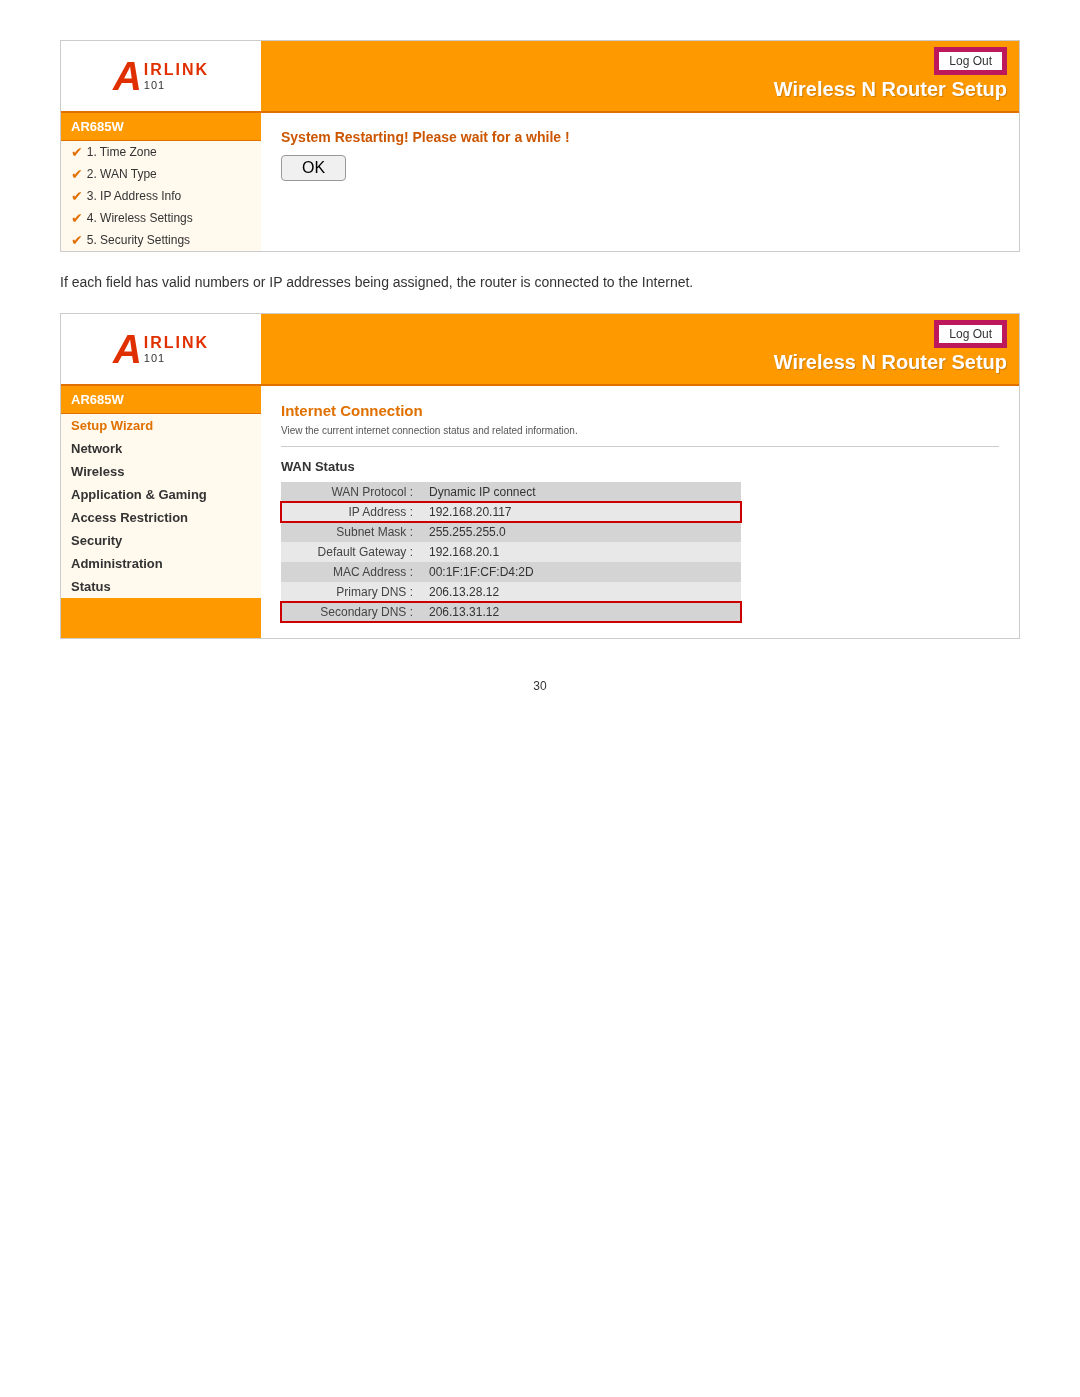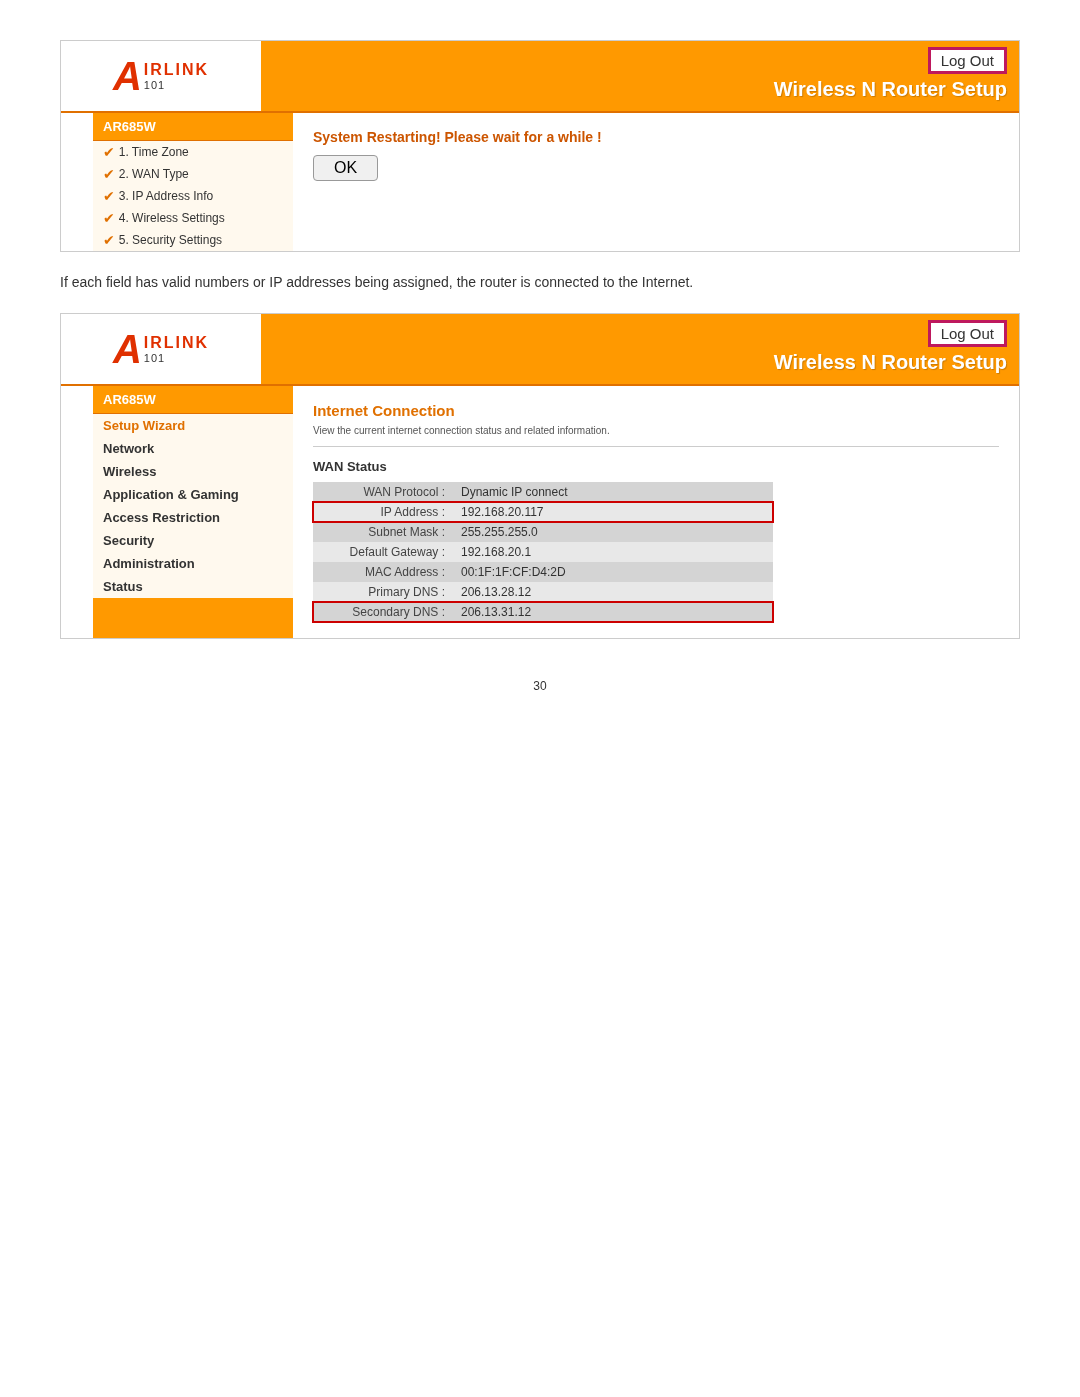--- a/index.html
+++ b/index.html
@@ -77,38 +77,37 @@
       background: #f90;
       display: flex;
       flex-direction: column;
       align-items: flex-end;
       justify-content: space-between;
       padding: 6px 12px;
     }
 
     .logout-btn {
       background: #fff;
-      border: 3px solid #be185d;
+      border: 5px solid #be185d;
       padding: 2px 10px;
-      font-size: 15px;
+      font-size: 12px;
       cursor: pointer;
       color: #333;
     }
 
     .router-title {
       font-size: 20px;
       font-weight: bold;
       color: #fff;
       text-shadow: 1px 1px 1px rgba(0,0,0,0.2);
       padding-bottom: 4px;
     }
 
     .router-body {
       display: flex;
-      margin-left: 32px;
     }
 
     .router-sidebar {
       width: 200px;
       background: #f90;
       padding: 0;
       flex-shrink: 0;
     }
 
     .model-name {

